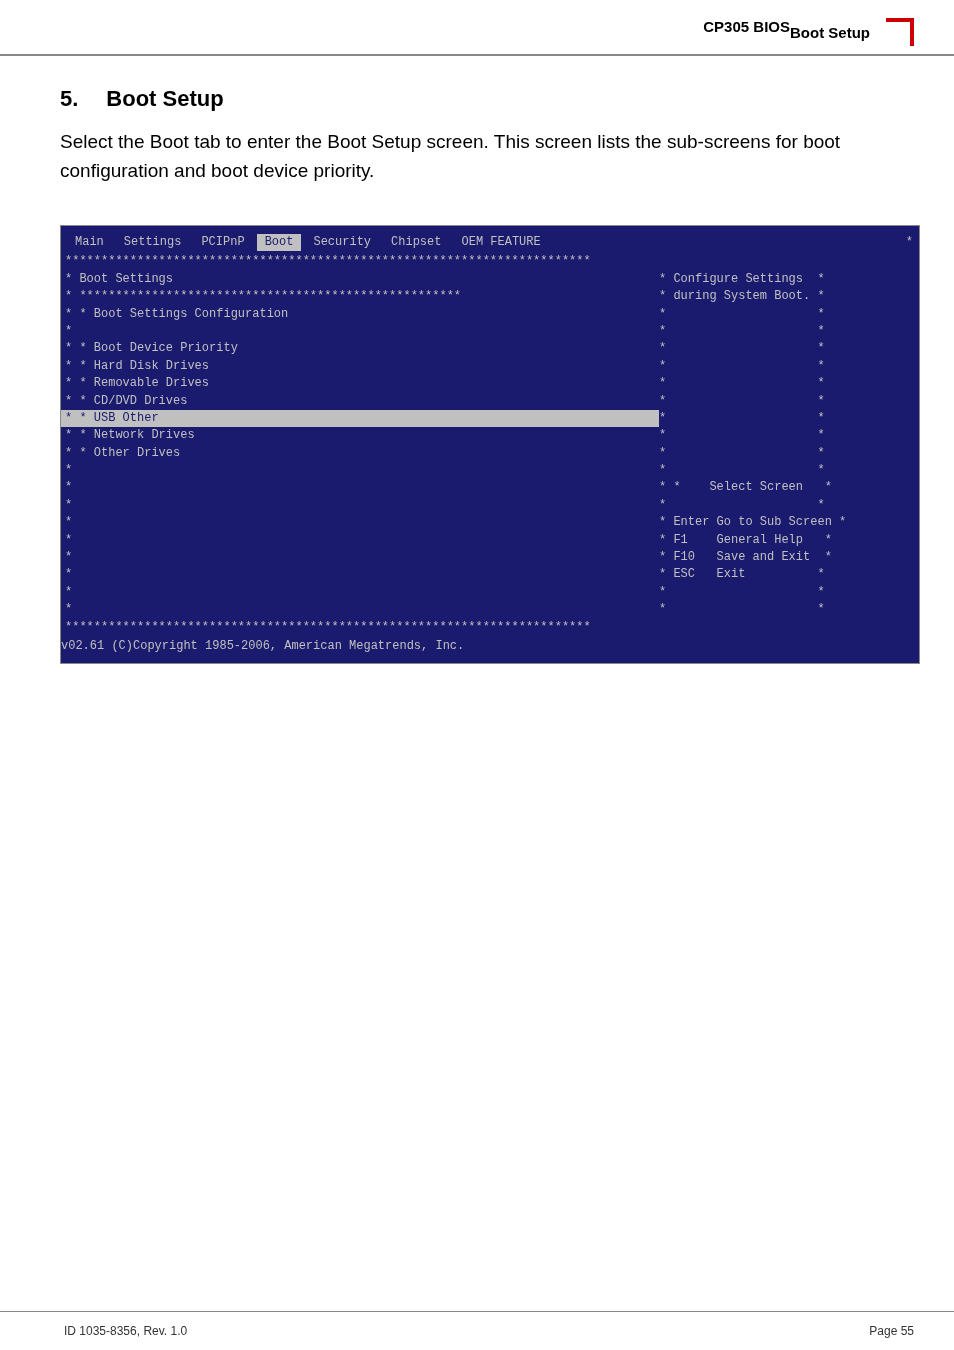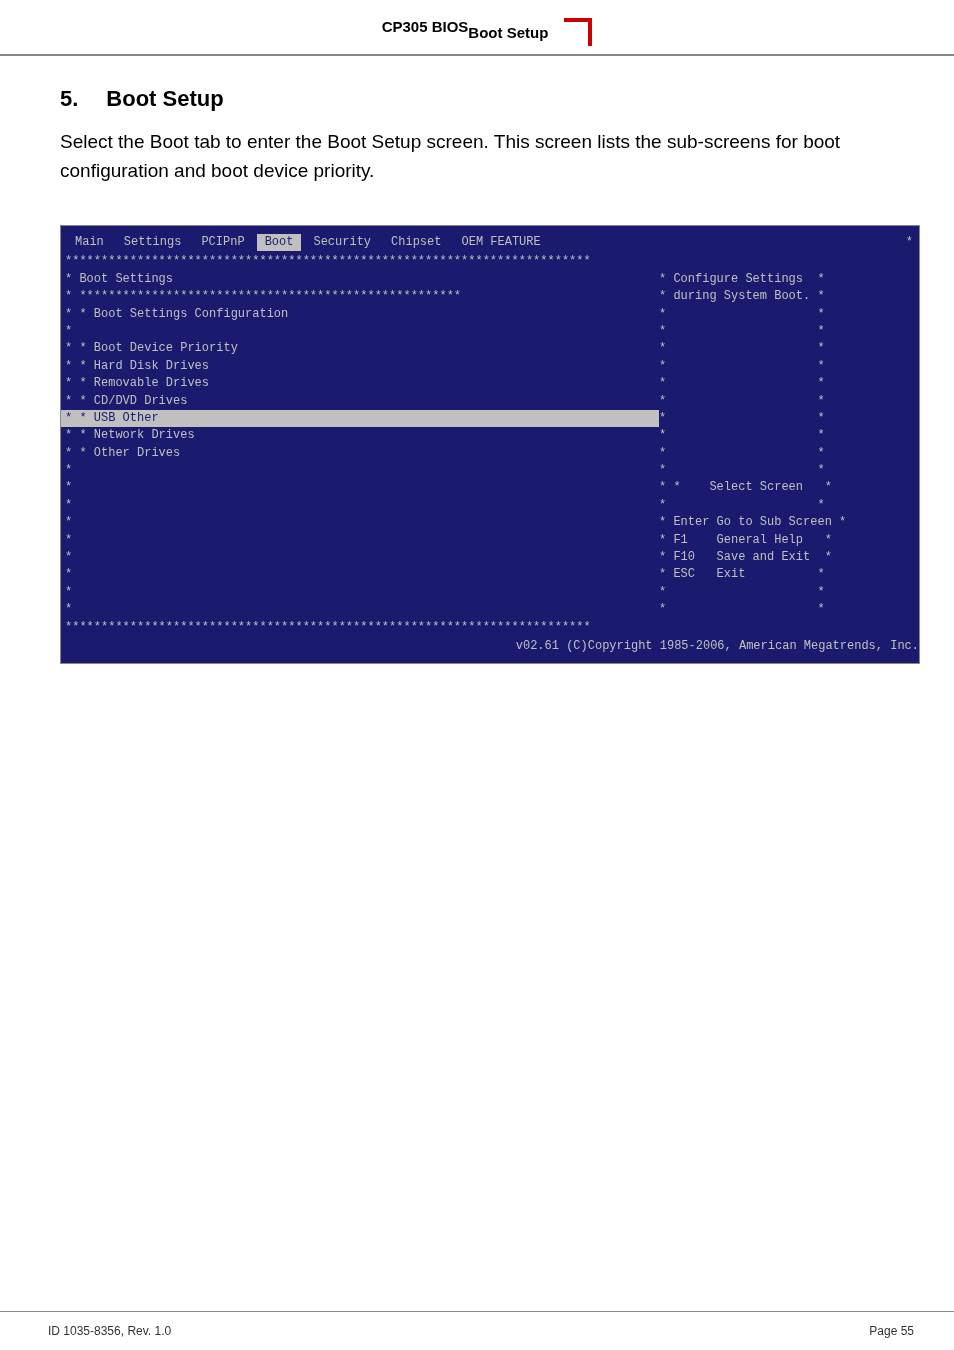--- a/index.html
+++ b/index.html
@@ -9,21 +9,21 @@
       background: #fff;
       font-family: Arial, sans-serif;
       font-size: 14px;
       color: #000;
       position: relative;
     }
 
     
     .page-header {
       display: flex;
-      justify-content: center;
+      justify-content: flex-end;
       align-items: flex-start;
       padding: 18px 40px 8px 60px;
       border-bottom: 2px solid #888;
     }
     .header-left {
       font-size: 15px;
       font-weight: bold;
     }
     .header-right {
       font-size: 15px;
@@ -118,21 +118,21 @@
     }
 
     
     .page-footer {
       position: absolute;
       bottom: 0;
       left: 0;
       right: 0;
       display: flex;
       justify-content: space-between;
-      padding: 12px 40px 12px 48px;
+      padding: 12px 40px 12px 64px;
       border-top: 1px solid #888;
       font-size: 12px;
       color: #333;
     }
   </style>
 </head>
 <body>
 
 <div class="page-header">
   <div class="header-left">CP305 BIOS</div>
@@ -244,20 +244,20 @@
     </div>
     <div class="bios-row">
       <span class="col-left">*</span>
       <span class="col-right">*                     *</span>
     </div>
 
     <div class="bios-row">
       <span class="col-left">*************************************************************************</span>
     </div>
 
-    <div style="text-align:right; font-family:'Courier New',Courier,monospace; font-size:12px; color:#c0c0c0; padding: 2px 0;">v02.61 (C)Copyright 1985-2006, American Megatrends, Inc.</div>
+    <div style="text-align:left; font-family:'Courier New',Courier,monospace; font-size:12px; color:#c0c0c0; padding: 2px 0;">v02.61 (C)Copyright 1985-2006, American Megatrends, Inc.</div>
   </div>
 </div>
 
 <div class="page-footer">
   <span>ID 1035-8356, Rev. 1.0</span>
   <span>Page 55</span>
 </div>
 
 </body></html>

